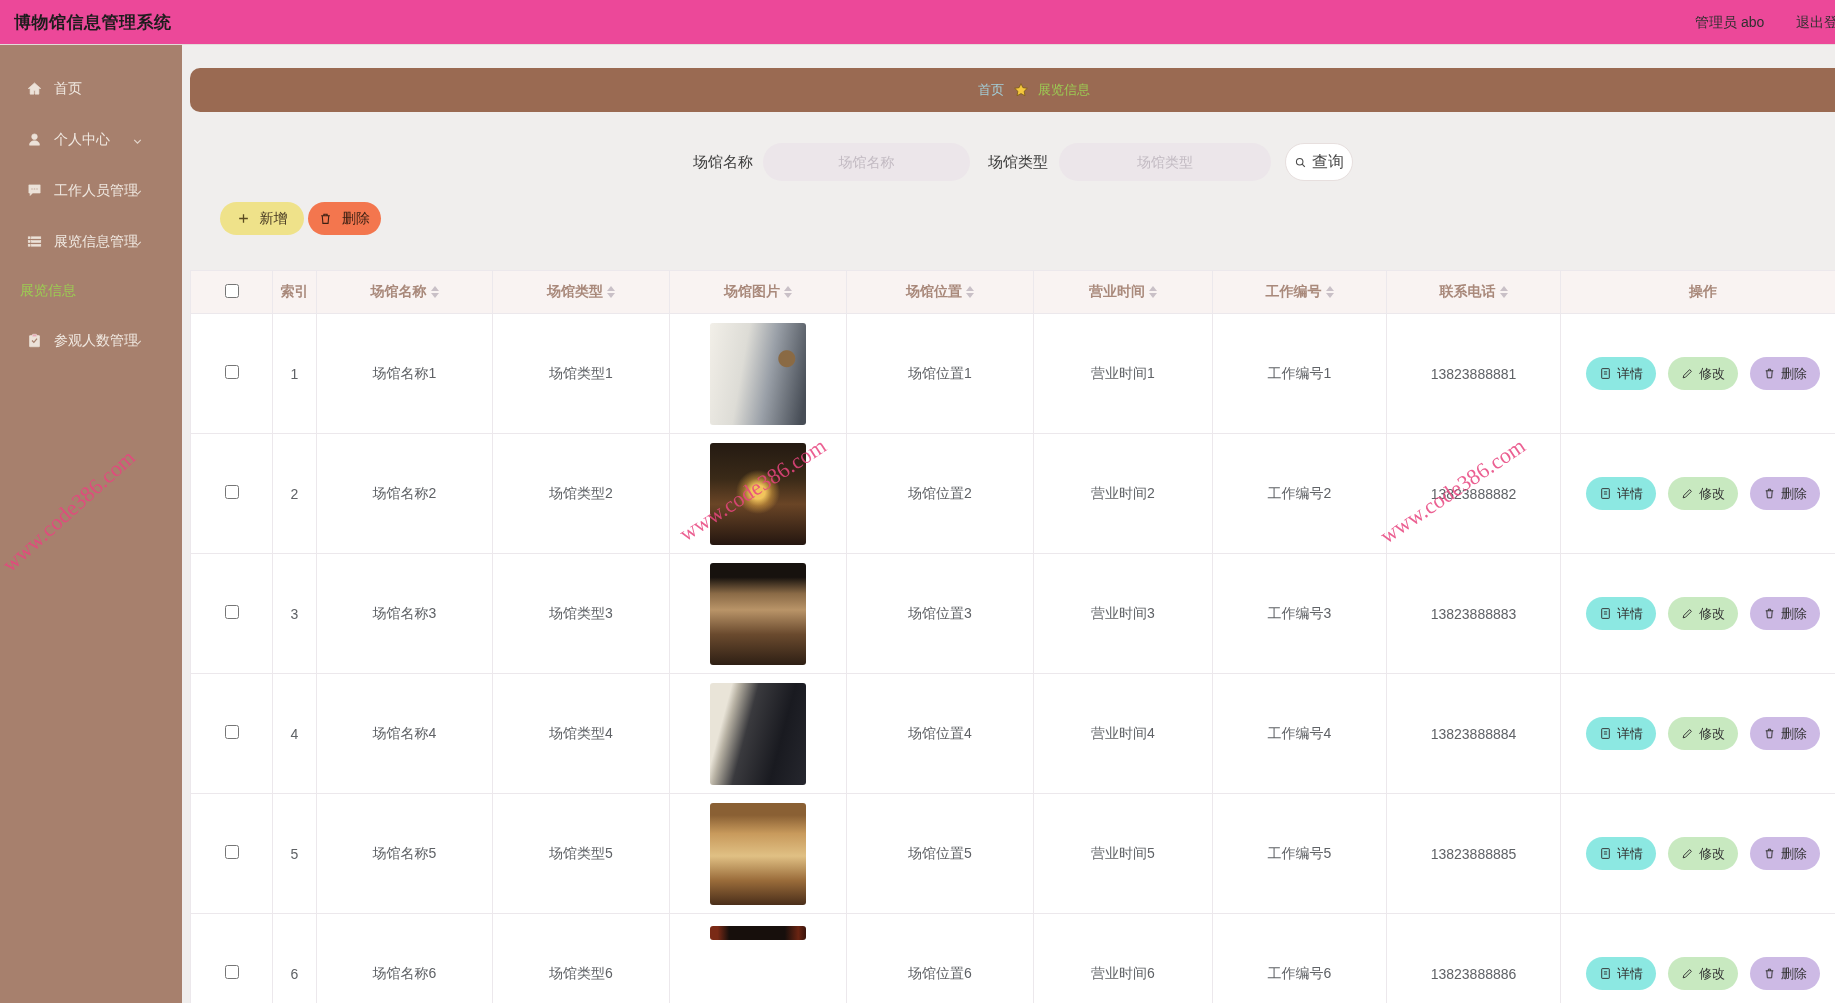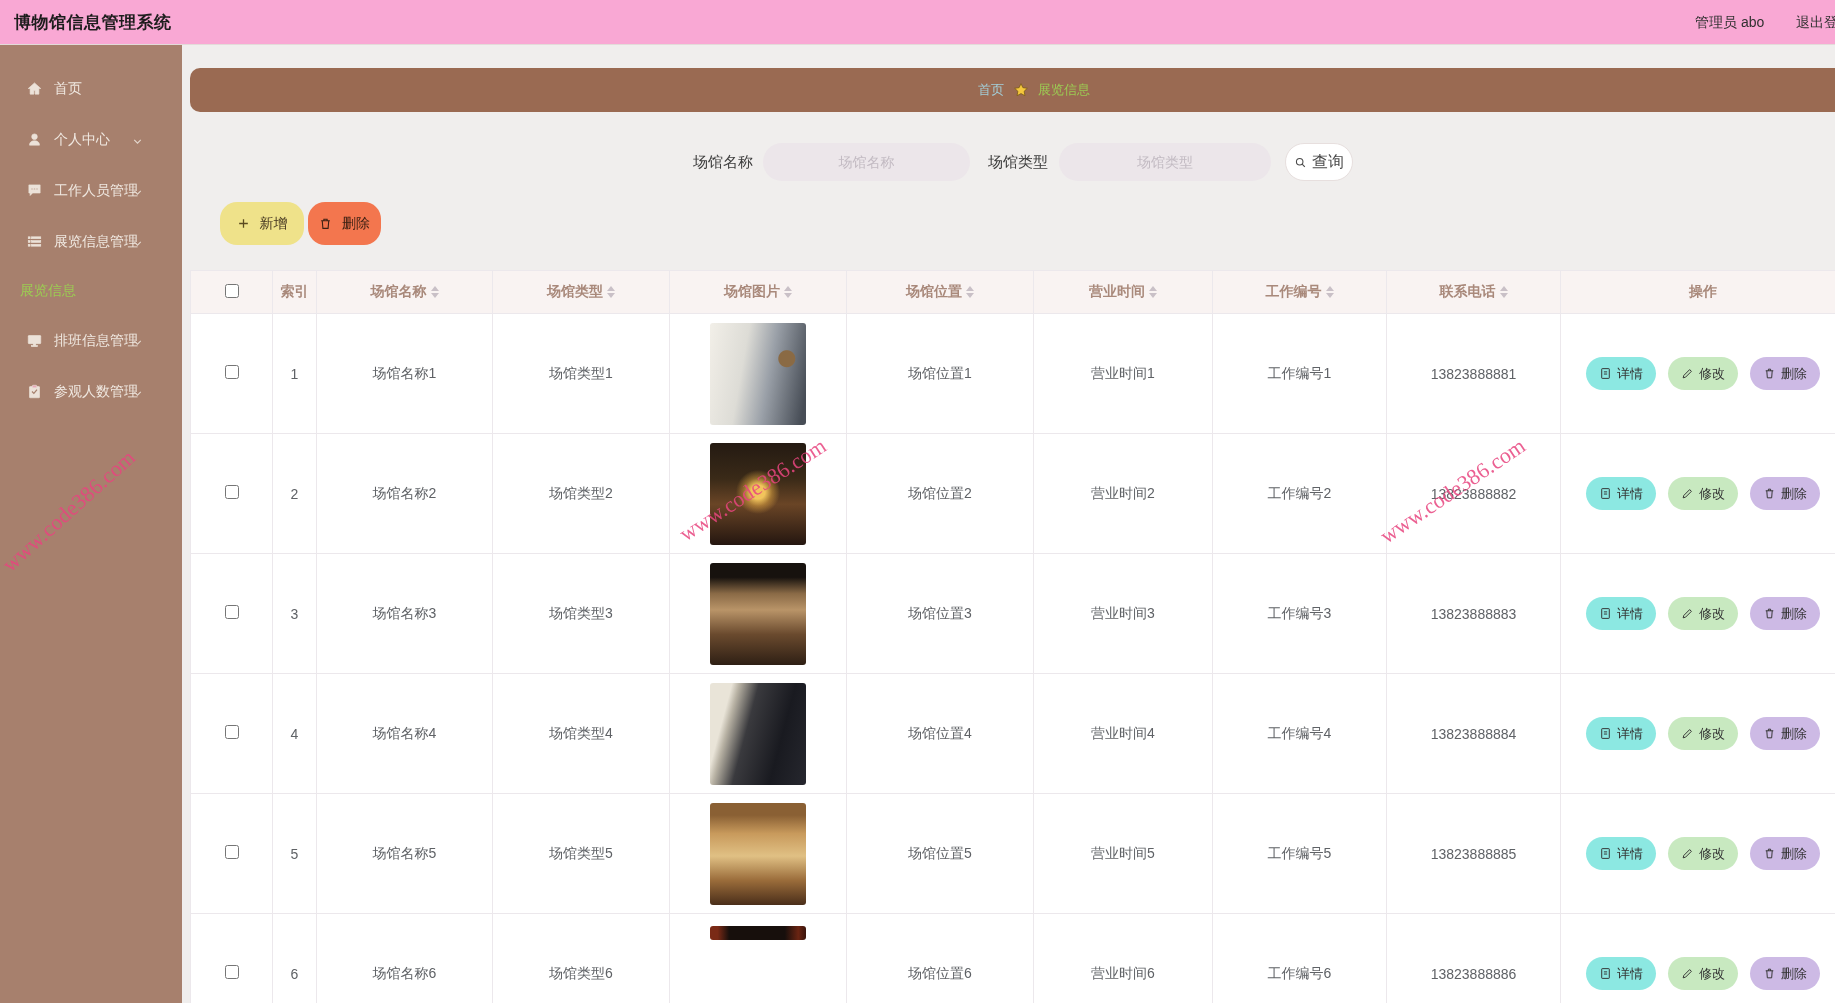--- a/index.html
+++ b/index.html
@@ -1,19 +1,19 @@
 <!DOCTYPE html>
 <html><head>
 <meta charset="utf-8">
 <style>
   * { margin:0; padding:0; box-sizing:border-box; }
   html,body { width:1835px; height:1003px; overflow:hidden; font-family:"Liberation Sans","DejaVu Sans",sans-serif; background:#f0eeed; position:relative; }
 
   
-  .topbar { position:absolute; left:0; top:0; width:1835px; height:45px; background:#f9a8d4; border-bottom:1px solid #e3dbd9; z-index:10; }
+  .topbar { position:absolute; left:0; top:0; width:1835px; height:45px; background:#ec4899; border-bottom:1px solid #e3dbd9; z-index:10; }
   .topbar .title { position:absolute; left:14px; top:0; line-height:45px; font-size:17px; font-weight:bold; color:#1d1d1d; letter-spacing:.5px; }
   .topbar .user { position:absolute; left:1695px; top:0; line-height:45px; font-size:14px; color:#303030; white-space:nowrap; }
   .topbar .logout { position:absolute; left:1796px; top:0; line-height:45px; font-size:14px; color:#303030; white-space:nowrap; }
 
   
   .sidebar { position:absolute; left:0; top:45px; width:182px; height:958px; background:#a7806d; z-index:5; }
   .sidebar nav { padding-top:18px; }
   .menu-item { position:relative; height:51px; display:flex; align-items:center; padding-left:27px; cursor:pointer; color:#f0e8e1; }
   .menu-item .mi-icon { width:15px; height:15px; margin-right:12px; flex:0 0 15px; display:inline-flex; }
   .menu-item .mi-icon svg { width:15px; height:15px; fill:#ece2d9; stroke:#ece2d9; }
@@ -38,21 +38,21 @@
   .s-label.l2 { left:806px; }
   .s-input { position:absolute; top:1px; height:38px; border:none; outline:none; background:#ece6ea; border-radius:19px; text-align:center; font-size:14px; color:#555; }
   .s-input::placeholder { color:#c3bbc3; }
   .s-input.i1 { left:581px; width:207px; }
   .s-input.i2 { left:877px; width:212px; }
   .s-query { position:absolute; left:1103px; top:1px; height:38px; width:68px; background:#ffffff; border:1px solid #e7dfde; border-radius:19px; cursor:pointer; display:flex; align-items:center; justify-content:center; gap:5px; font-size:16px; color:#4a4a4a; }
   .s-query svg { width:13px; height:13px; fill:none; stroke:#4a4a4a; stroke-width:2; }
 
   
   .toolbar { position:absolute; left:0; top:157px; height:33px; }
-  .t-btn { position:absolute; top:0; height:43px; border:none; border-radius:17px; cursor:pointer; display:flex; align-items:center; justify-content:center; gap:10px; font-size:14px; color:#433520; }
+  .t-btn { position:absolute; top:0; height:33px; border:none; border-radius:17px; cursor:pointer; display:flex; align-items:center; justify-content:center; gap:10px; font-size:14px; color:#433520; }
   .t-btn svg { width:13px; height:13px; }
   .t-add { left:38px; width:84px; background:#efe28a; }
   .t-del { left:126px; width:73px; background:#f3764e; color:#3c2013; }
 
   
   .table-wrap { position:absolute; left:8px; top:225px; width:1655px; }
   table { border-collapse:collapse; table-layout:fixed; width:1655px; background:#fff; }
   col.w-check{width:82px} col.w-idx{width:44px} col.w-name{width:176px} col.w-type{width:177px}
   col.w-img{width:177px} col.w-loc{width:187px} col.w-hours{width:179px} col.w-staff{width:174px}
   col.w-phone{width:174px} col.w-ops{width:285px}
@@ -147,33 +147,20 @@
       <span class="mi-chev"><svg viewBox="0 0 24 24">
             <path d="M6 9l6 6 6-6"></path>
           </svg></span>
     </div>
     <div class="submenu-item">
       <span class="mi-label">展览信息</span>
     </div>
     <div class="menu-item">
       <span class="mi-icon">
           <svg viewBox="0 0 24 24" stroke="none">
-            <rect x="2" y="4" width="20" height="13" rx="1"></rect>
-            <rect x="10" y="17" width="4" height="3"></rect>
-            <rect x="7" y="20" width="10" height="1.8"></rect>
-          </svg>
-        </span>
-      <span class="mi-label">排班信息管理</span>
-      <span class="mi-chev"><svg viewBox="0 0 24 24">
-            <path d="M6 9l6 6 6-6"></path>
-          </svg></span>
-    </div>
-    <div class="menu-item">
-      <span class="mi-icon">
-          <svg viewBox="0 0 24 24" stroke="none">
             <rect x="4" y="4" width="16" height="18" rx="1"></rect>
             <rect x="8.5" y="2" width="7" height="4" rx="1" fill="#e8a7b8"></rect>
             <path d="M8 12l3 3 5-6" fill="none" stroke="#a7806d" stroke-width="2"></path>
           </svg>
         </span>
       <span class="mi-label">参观人数管理</span>
       <span class="mi-chev"><svg viewBox="0 0 24 24">
             <path d="M6 9l6 6 6-6"></path>
           </svg></span>
     </div>

